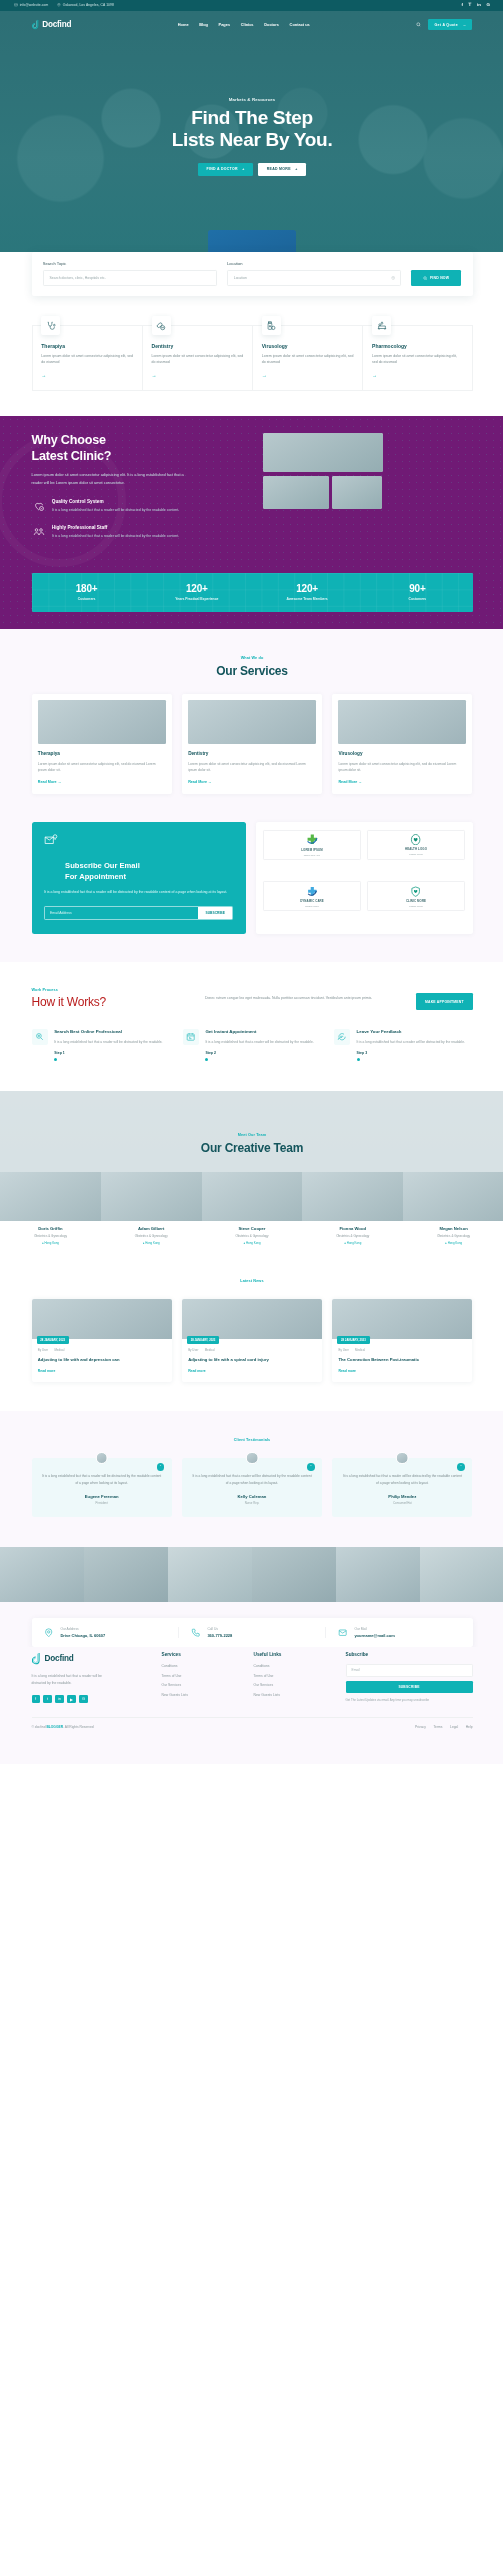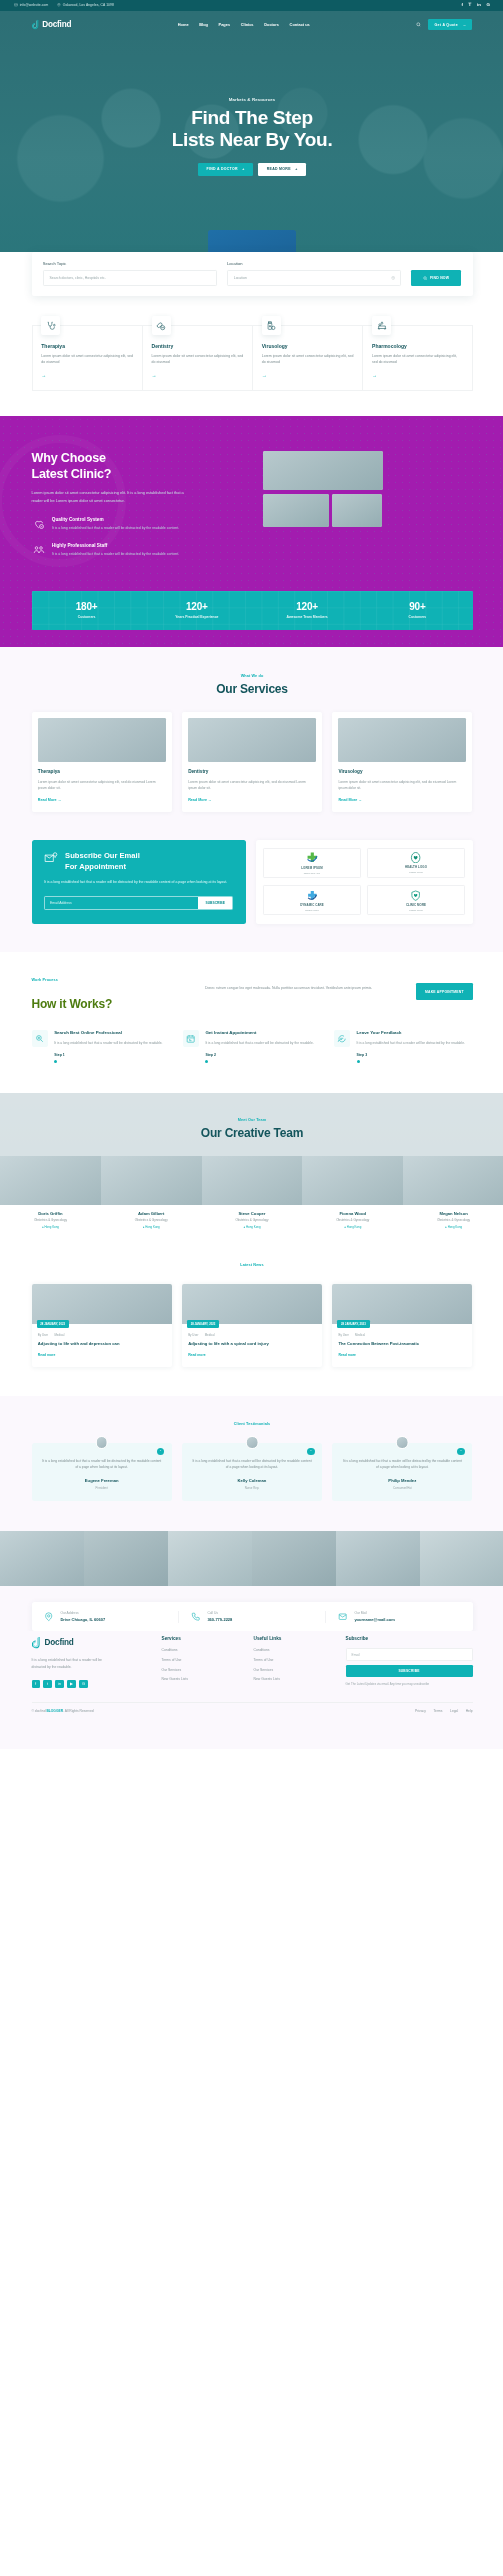--- a/index.html
+++ b/index.html
@@ -104,22 +104,22 @@
     position:absolute; top:-10px; left:8.8px; width:19px; height:19px;
     background:#fff; border-radius:1.9px; box-shadow:0 1.3px 5.7px rgba(25,80,90,.10);
     display:flex; align-items:center; justify-content:center;
   }
   .spec h4 { font-size:5px; color:#14555c; margin-bottom:4.4px; }
   .spec p { font-size:3.5px; line-height:1.85; color:#7c8d90; }
   .spec .arrow { margin-top:5.7px; color:#0fb2b5; font-size:5px; }
 
   
   .why {
-    background:#a21caf; position:relative; overflow:hidden;
-    padding:35px 0 0;
+    background:#701a75; position:relative; overflow:hidden;
+    padding:17px 0 0;
   }
   .why-dots { position:absolute; inset:0; opacity:.22;
     background-image:radial-gradient(#4fa5ab 0.4px, transparent 0.4px);
     background-size:7px 7px; }
   .why-helix { position:absolute; left:-6.3px; top:19px; width:132px; height:132px;
     border:8.8px solid rgba(255,255,255,.035); border-radius:50%; }
   .why-inner { position:relative; display:flex; gap:14px; }
   .why-left { width:217px; }
   .why h2 { color:#fff; font-size:12.6px; line-height:1.22; font-weight:bold; letter-spacing:-0.2px;}
   .why > .container > .why-inner .why-left > p.lead {
@@ -178,34 +178,34 @@
   .nl-form button { background:#fff; color:#0d8f92; border:none; font-size:3.3px; font-weight:bold; padding:0 7px; cursor:pointer; font-family:inherit;}
   .logos { flex:1; background:#fff; border-radius:2.5px; padding:7.6px; display:grid; grid-template-columns:1fr 1fr; gap:6.3px; box-shadow:0 0.6px 4.4px rgba(30,70,80,.05);}
   .logobox { border:0.6px solid #f0f1f3; border-radius:1.3px; height:30px; display:flex; flex-direction:column; align-items:center; justify-content:center; gap:1.9px;}
   .logobox .lt { font-size:2.9px; font-weight:bold; color:#3f6b6f; letter-spacing:0.1px;}
   .logobox .ls { font-size:2px; color:#9aa9ab;}
 
   
   .howsec { background:#fff; padding:26.5px 0 30px;}
   .how-head { display:flex; align-items:flex-start; gap:16.4px;}
   .how-head .hl { width:157px;}
-  .how-head h2 { font-size:12px; color:#4d7c0f; font-weight:bold; margin-top:15px; letter-spacing:-0.2px;}
+  .how-head h2 { font-size:12px; color:#b91c1c; font-weight:normal; margin-top:3px; letter-spacing:-0.2px;}
   .how-head p { flex:1; font-size:3.5px; line-height:2.1; color:#829194; padding-top:6.3px;}
   .mkbtn { background:#0fb2b5; color:#fff; font-size:3.4px; font-weight:bold; letter-spacing:0.2px;
     padding:6.3px 8.8px; border-radius:1.3px; border:none; cursor:pointer; margin-top:5px; font-family:inherit;}
   .steps { display:grid; grid-template-columns:repeat(3,1fr); gap:12.6px; margin-top:19px;}
   .step { display:flex; gap:6.3px;}
   .step-ico { width:16.4px; height:16.4px; flex:0 0 16.4px; background:#f1fbfb; border-radius:1.9px; display:flex; align-items:center; justify-content:center;}
   .step h4 { font-size:4.4px; color:#14555c; line-height:1.45; margin-bottom:3.8px;}
   .step p { font-size:3.3px; line-height:1.95; color:#8a989b;}
   .step .sn { font-size:3.5px; font-weight:bold; color:#14555c; margin-top:5.7px;}
   .step .dot { width:3.1px; height:3.1px; border-radius:50%; background:#0fb2b5; margin-top:3.1px;}
 
   
-  .team { position:relative; background:#d3dcde; padding:25px 0 0; overflow:hidden;}
+  .team { position:relative; background:#d3dcde; padding:42px 0 0; overflow:hidden;}
   .team-bg { position:absolute; inset:0; background:linear-gradient(180deg,#c9d5d8,#b9c9cd); }
   .team-tint { position:absolute; inset:0; background:rgba(223,232,234,.72);}
   .team-inner { position:relative; text-align:center;}
   .team .sec-title { font-size:12px; }
   .team-grid { display:grid; grid-template-columns:repeat(5,1fr); margin-top:16.4px; width:504px; margin-left:-31.5px;}
   .member { background:#fff; }
   .m-photo { height:49px; background:linear-gradient(150deg,#c7d5d9,#a3b8bd);}
   .m-body { padding:5.7px 3.8px 7.6px; text-align:center;}
   .m-body h5 { font-size:4.2px; color:#14555c; }
   .m-body .role { font-size:3px; color:#8a989b; margin-top:2.5px;}
@@ -564,21 +564,21 @@
       <div class="nl-grid">
         <div class="nl">
           <div class="nl-head">
             <svg width="14" height="14" viewBox="0 0 24 24" fill="none" stroke="#fff" stroke-width="1.3">
                 <path d="M2 7h14v11H2z"></path>
                 <path d="M2 7l7 5 7-5"></path>
                 <circle cx="19" cy="6" r="3"></circle>
                 <path d="M19 9v3"></path>
               </svg>
             <h3>
-              <span style="display:block;">Subscribe Our Email</span>
+              <span style="display:block;margin-top:28px;">Subscribe Our Email</span>
               <span style="display:block;">For Appointment</span>
             </h3>
           </div>
           <p>It is a long established fact that a reader will be distracted by the readable content of a page when looking at its layout.</p>
           <div class="nl-form">
             <input type="text" placeholder="Email Address" style="">
             <button>SUBSCRIBE</button>
           </div>
         </div>
         <div class="logos">

